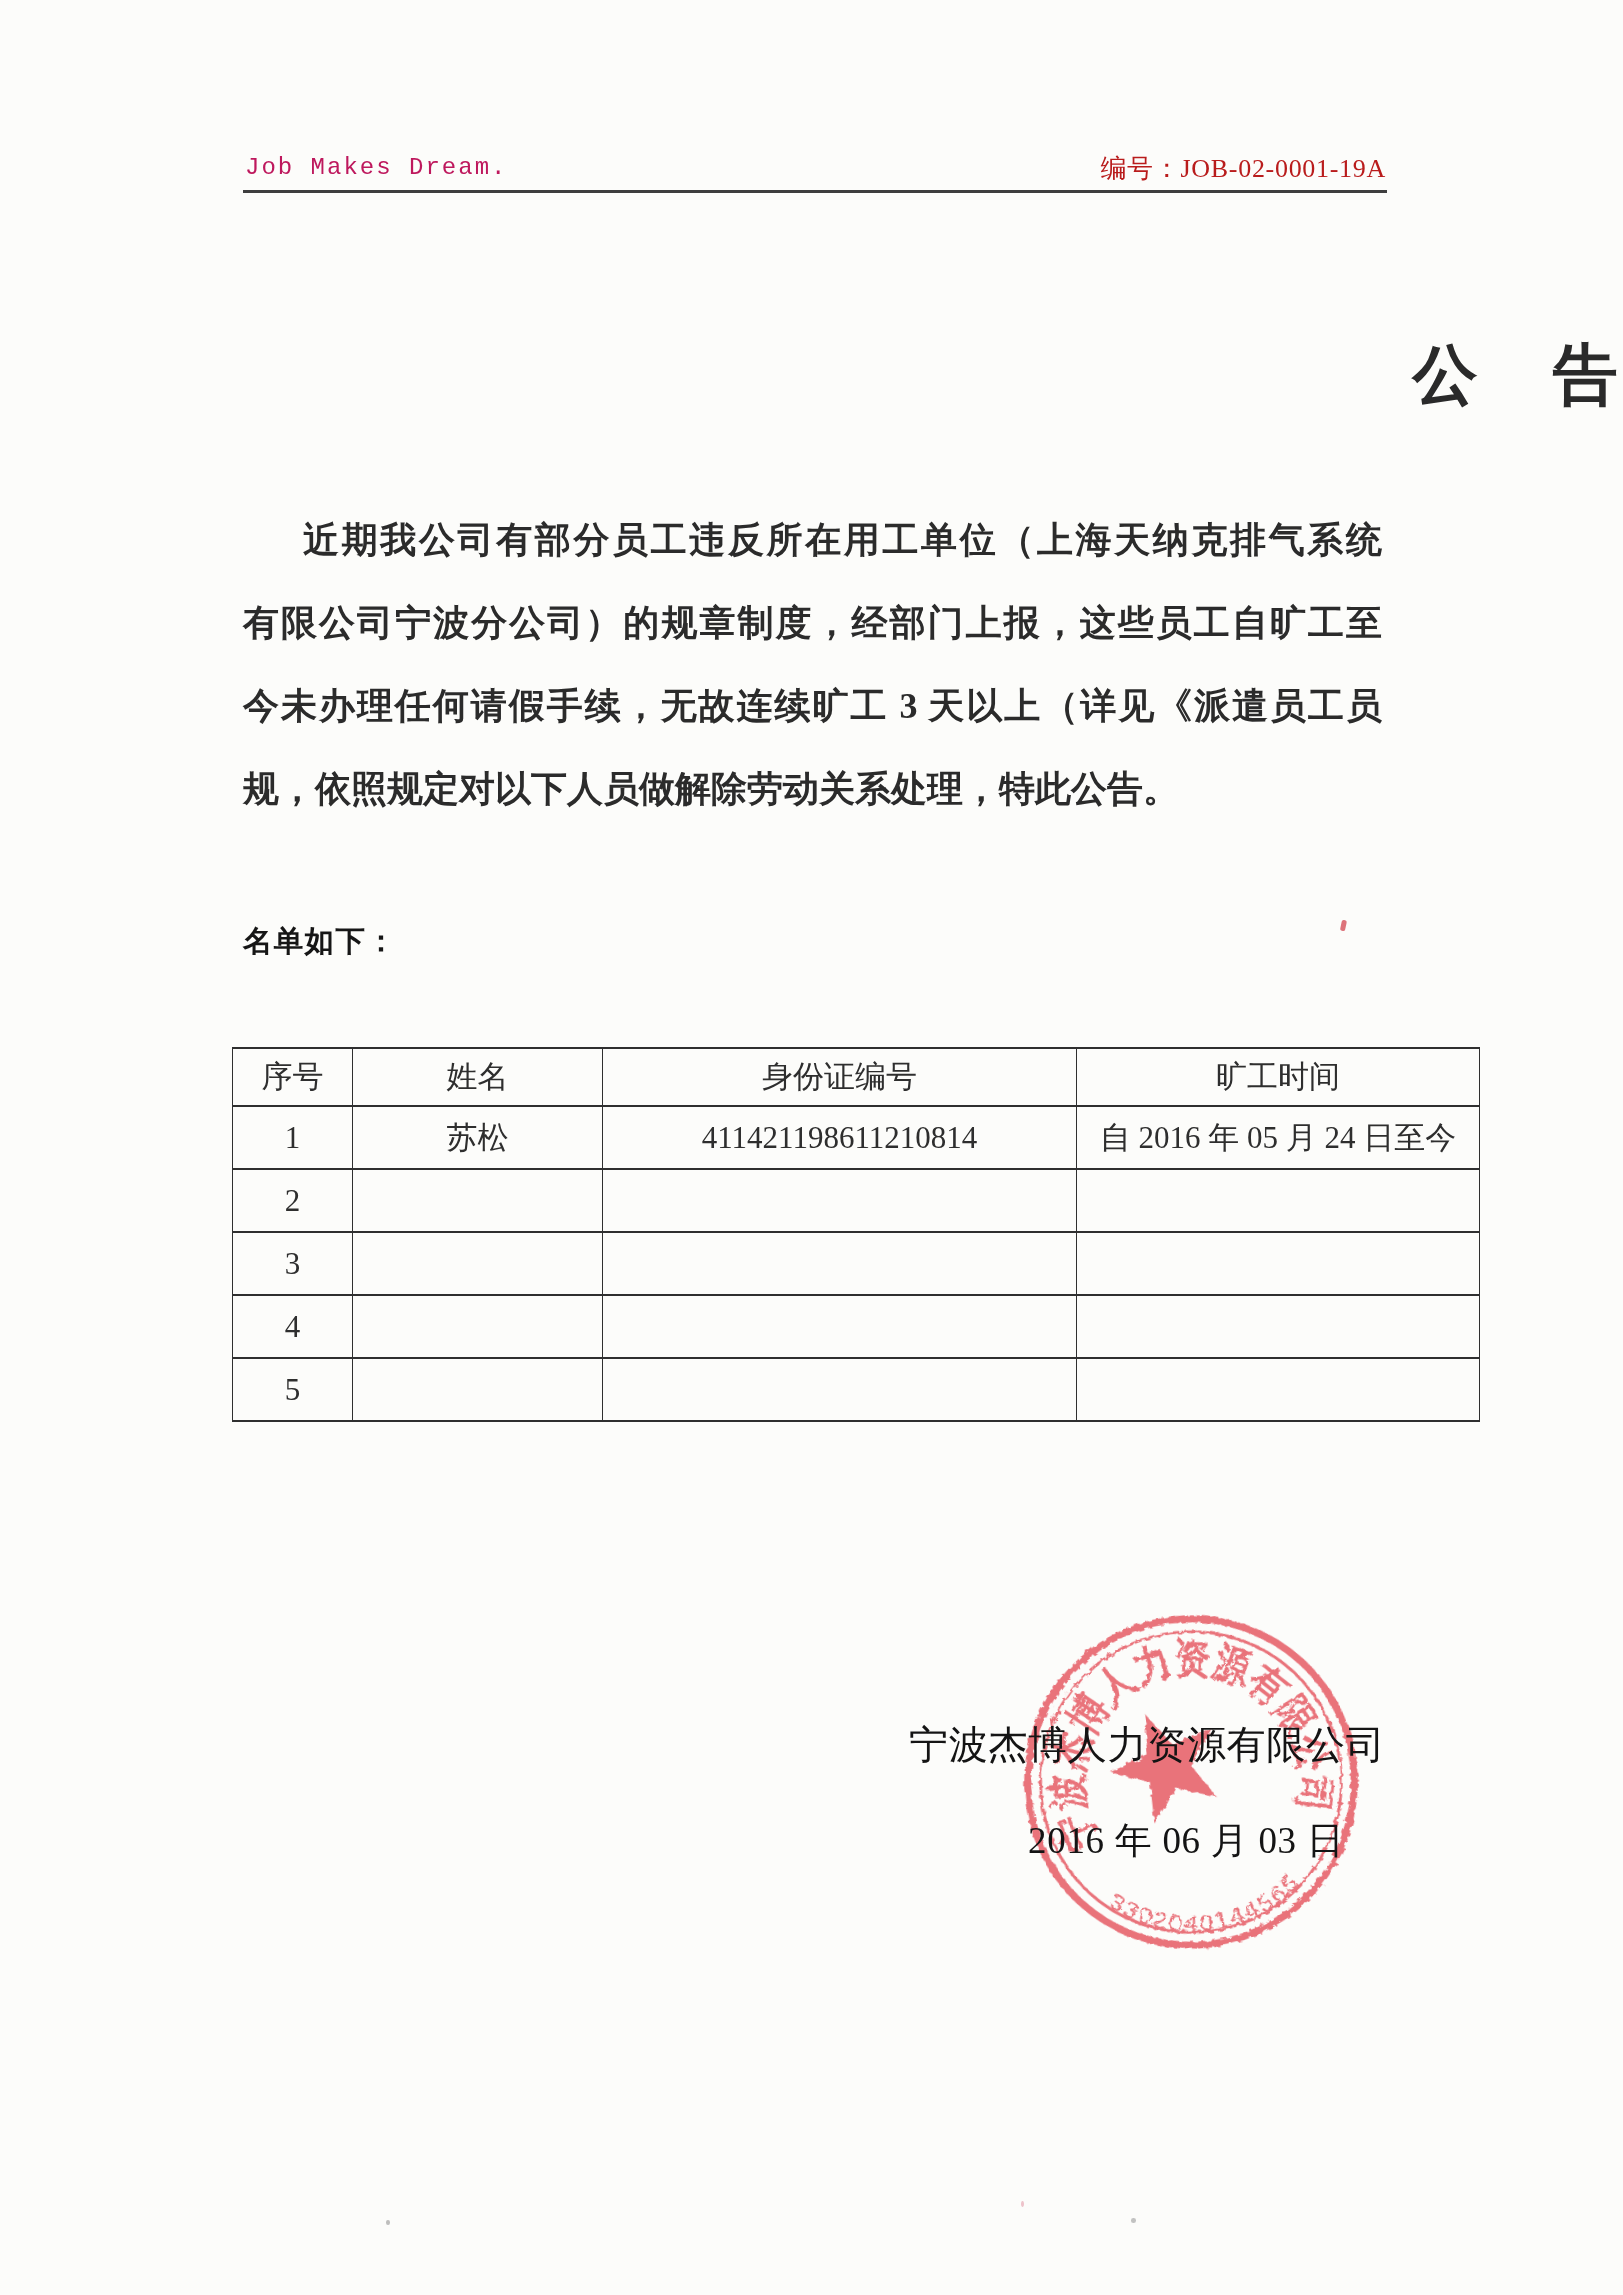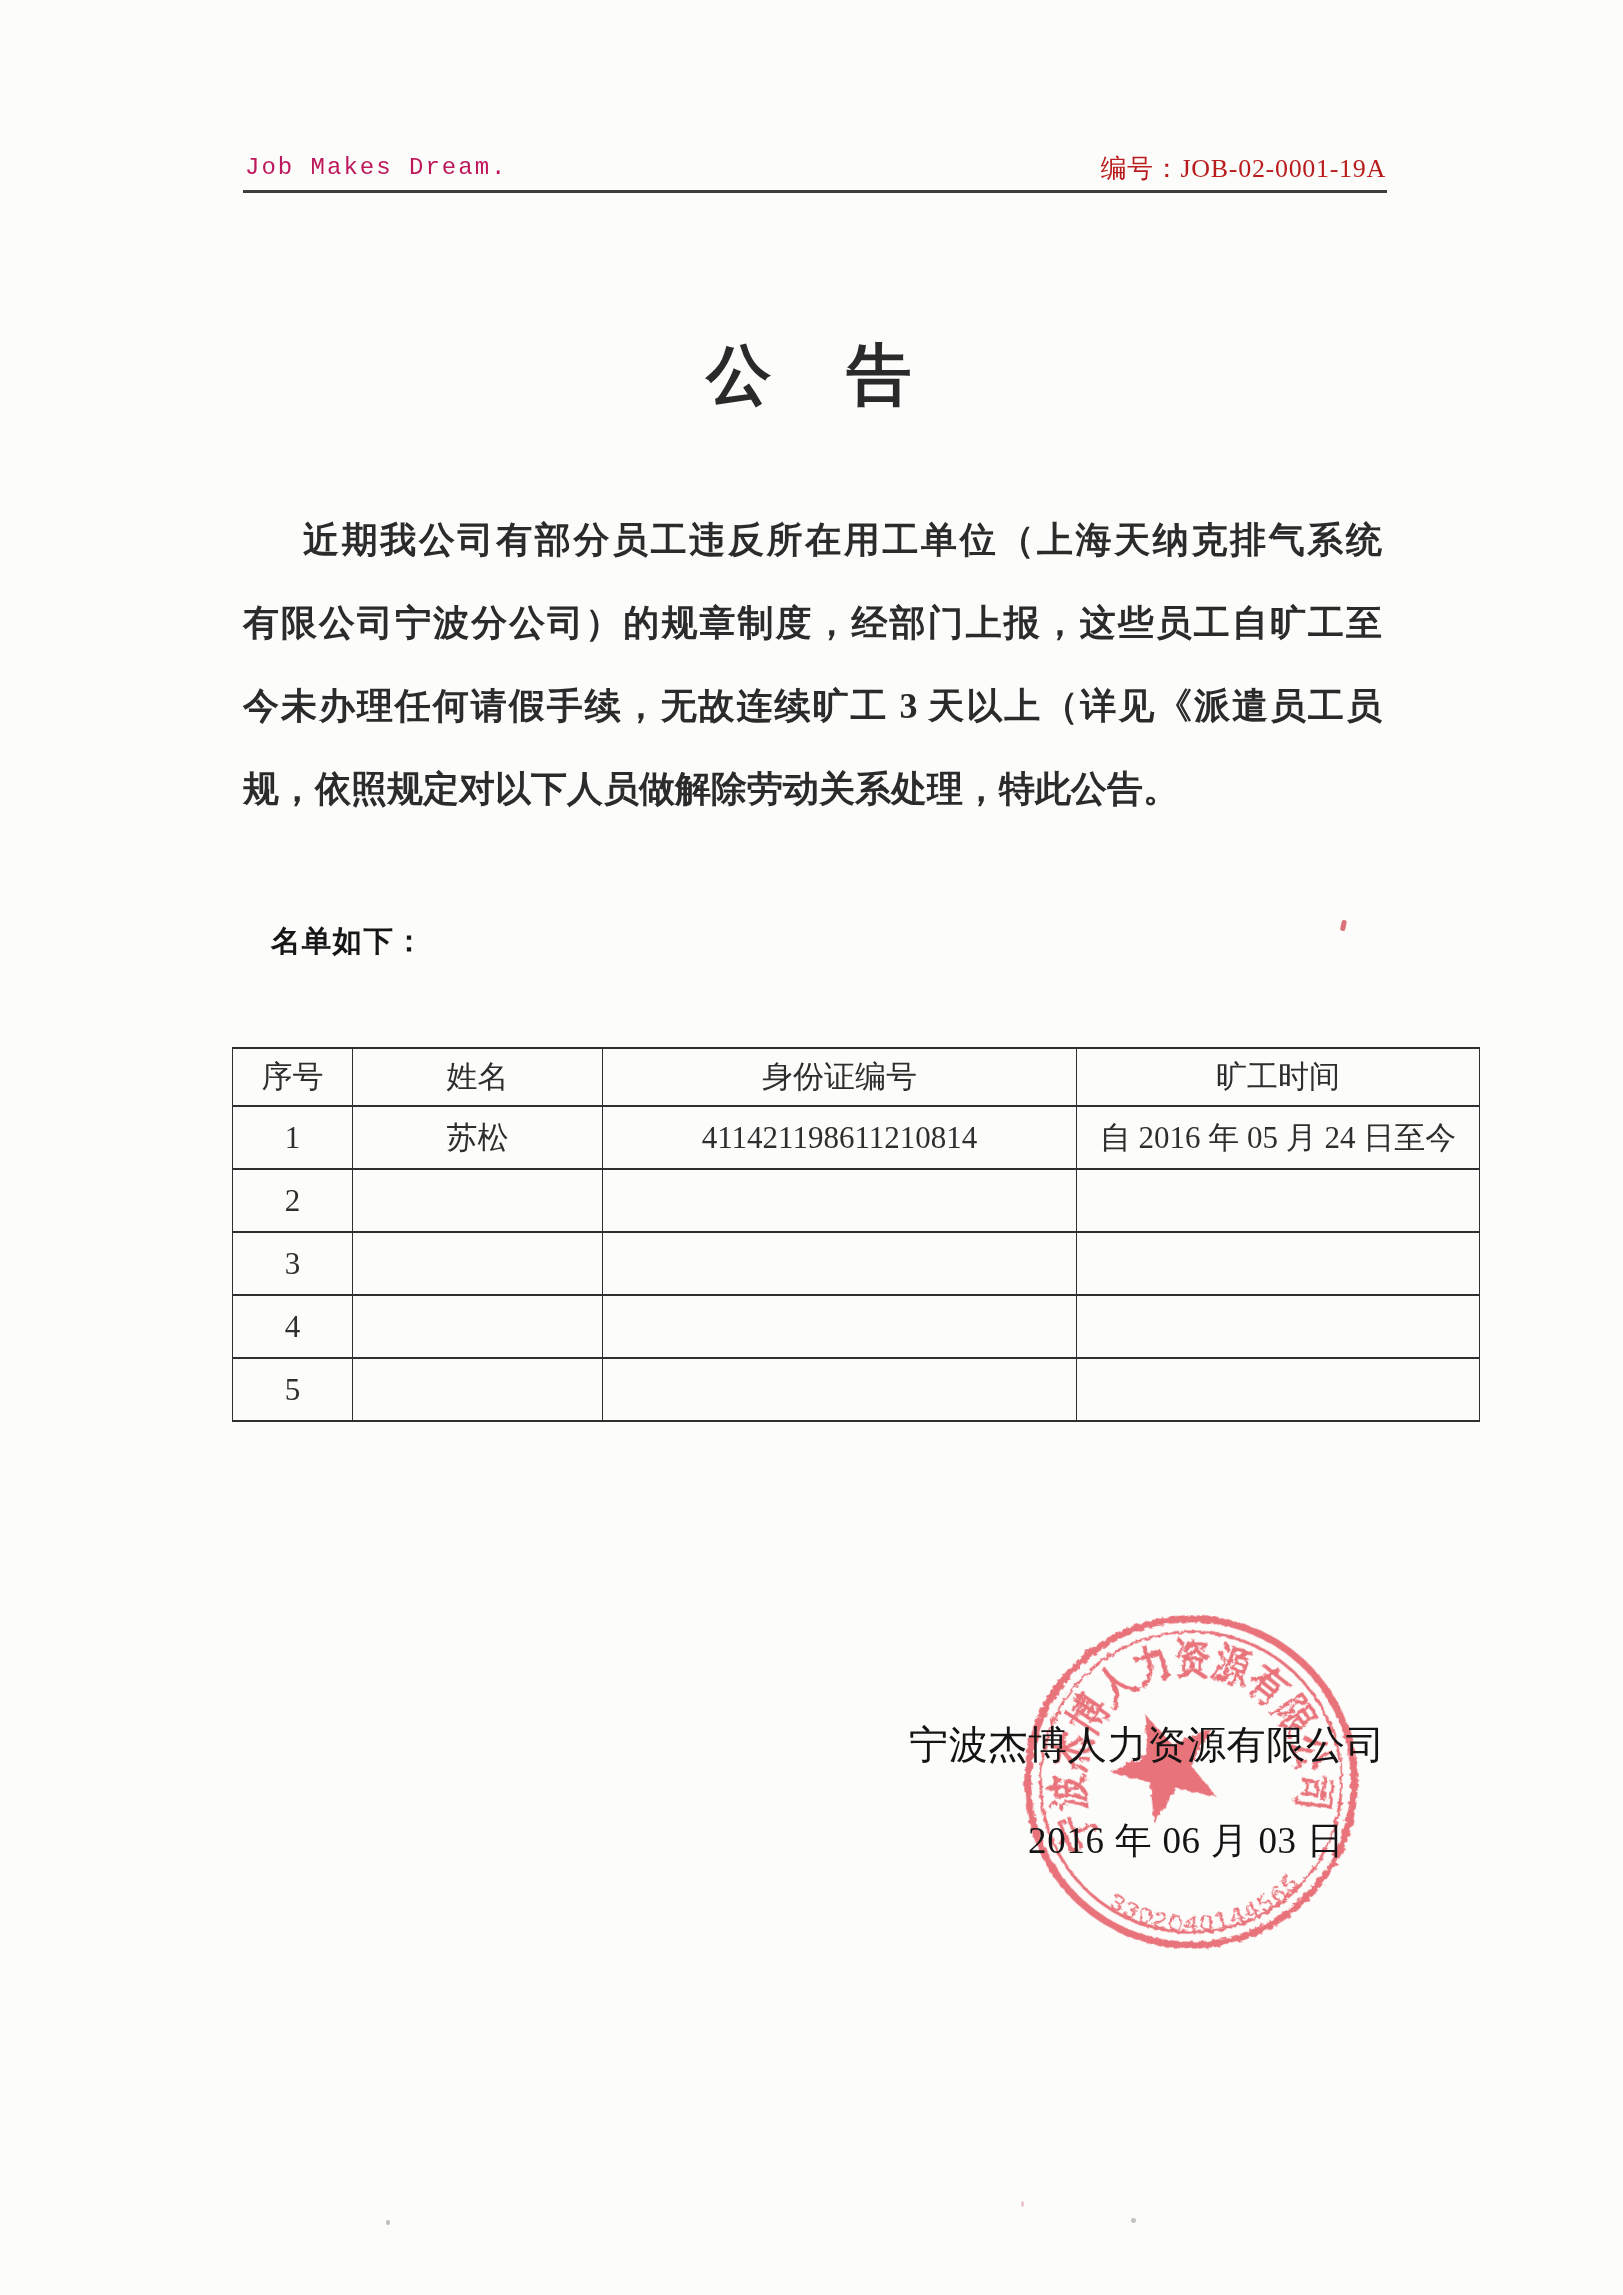--- a/index.html
+++ b/index.html
@@ -20,38 +20,38 @@
     font-family:Liberation Serif, serif;
     font-size:26px; color:#b91c1c; letter-spacing:0.7px; white-space:pre;
   }
   .hdr-rule{
     position:absolute; left:243px; top:190px; width:1144px; height:2.6px;
     background:#3e3e3e;
   }
   
   .doc-title{
     position:absolute; left:0; top:331px; width:1623px;
-    text-align:center; font-size:65px; font-weight:bold;
+    text-align:right; font-size:65px; font-weight:bold;
     letter-spacing:5.2px; color:#2a2a2a; white-space:pre;
   }
   
   .body-par{
     position:absolute; left:243px; top:499px; width:1139px;
     font-size:36px; color:#2b2b2b;
   }
   .body-par .ln{
     height:83px; line-height:83px; white-space:nowrap;font-weight:bold;
   }
   .body-par .ln.just{
     white-space:normal; text-align:justify; text-align-last:justify;
   }
   .body-par .ln.indent{ padding-left:60px; }
   .list-label{
     position:absolute; left:243px; top:922px;
-    font-size:29.5px; font-weight:bold; color:#161616; letter-spacing:1.3px;margin-left:28px;
+    font-size:29.5px; font-weight:bold; color:#161616; letter-spacing:1.3px;
   }
   
   table.roster{
     position:absolute; left:232px; top:1047px;
     border-collapse:collapse; table-layout:fixed; width:1246px;
     font-size:31px; color:#2e2e2e;
   }
   table.roster col.c0{width:120px;} table.roster col.c1{width:250px;}
   table.roster col.c2{width:474px;} table.roster col.c3{width:403px;}
   table.roster th, table.roster td{

